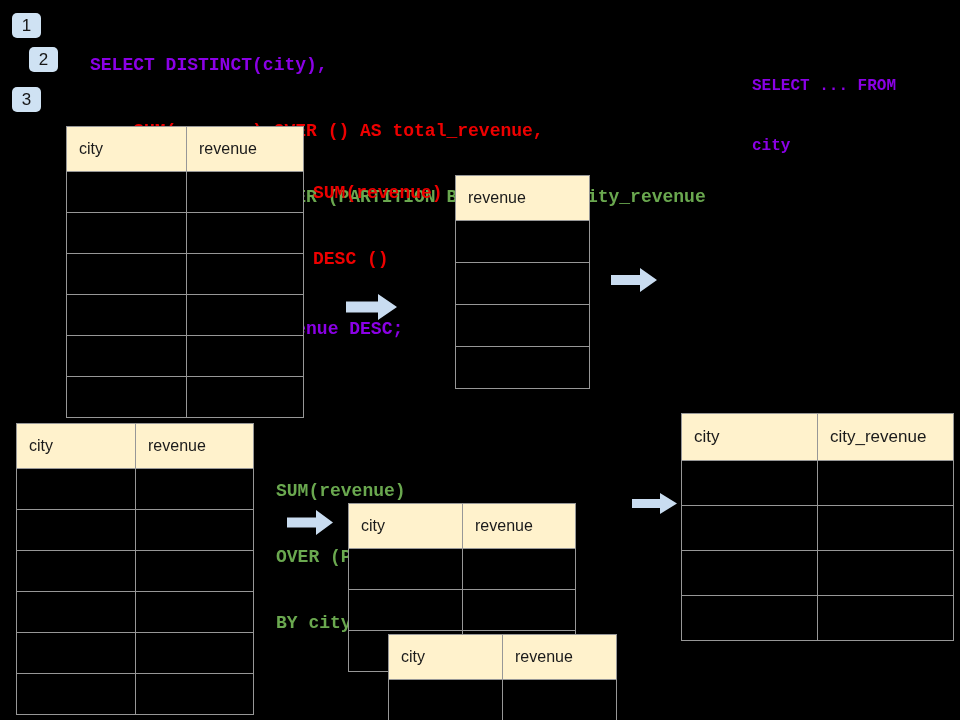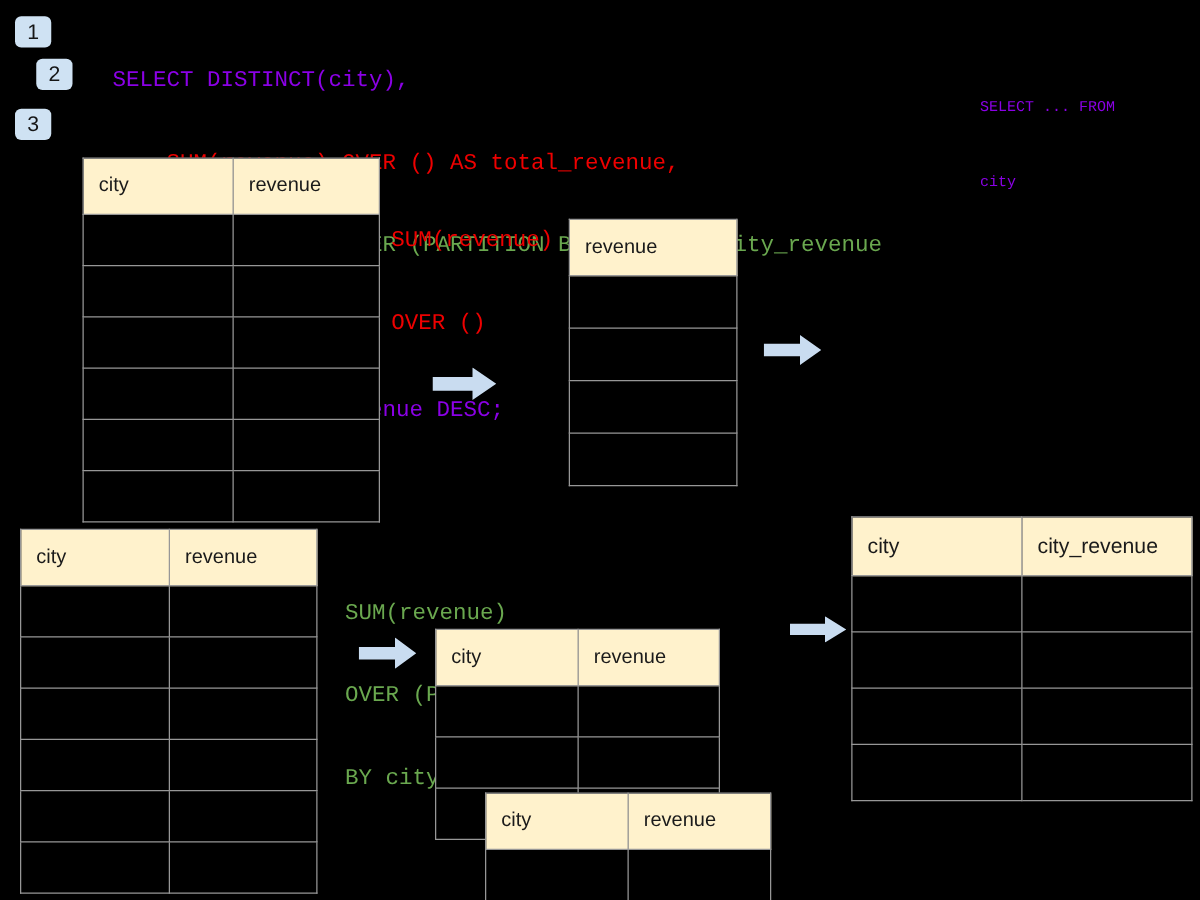--- a/index.html
+++ b/index.html
@@ -21,24 +21,24 @@
   
   .badge{
     position:absolute;width:29px;height:25px;border-radius:5px;
     background:var(--badge_fill);color:#161616;
     display:flex;align-items:center;justify-content:center;
     font:17px/1 "Liberation Sans",sans-serif;
   }
   
   .code{
     position:absolute;font-family:"Liberation Mono",monospace;
-    font-weight:normal;white-space:pre;
+    font-weight:bold;white-space:pre;
   }
   .code-main{left:90px;top:10px;font-size:18px;line-height:22px;}
-  .code-side{left:784px;top:36px;font-size:12px;line-height:20px;color:var(--syntax_purple);}
+  .code-side{left:752px;top:36px;font-size:16px;line-height:20px;color:var(--syntax_purple);}
   .ann-total{left:313px;top:138px;font-size:18px;line-height:22px;color:var(--syntax_red);}
   .ann-partition{left:276px;top:436px;font-size:18px;line-height:22px;color:var(--syntax_green);}
   .tok-keyword{color:var(--syntax_purple);}
   .tok-total{color:var(--syntax_red);}
   .tok-partition{color:var(--syntax_green);}
   
   .tbl{
     position:absolute;border-collapse:collapse;table-layout:fixed;
     background:#000;
   }
@@ -73,21 +73,21 @@
     <div class="tok-keyword">  ORDER by city_revenue DESC;</div>
   </div>
 
   <div class="code code-side">
     <div>SELECT ... FROM</div>
     <div>city</div>
   </div>
 
   <div class="code ann-total">
     <div>SUM(revenue)</div>
-    <div>OVER ()</div>
+    <div>DESC ()</div>
   </div>
 
   <div class="code ann-partition">
     <div>SUM(revenue)</div>
     <div>OVER (PARTITION</div>
     <div>BY city)</div>
   </div>
 
   <svg class="arrow" style="left:346px;top:294px" width="51" height="26">
     <polygon points="0,7.5 32,7.5 32,0 51,13 32,26 32,18.5 0,18.5" fill="#c9dcf0"></polygon>

